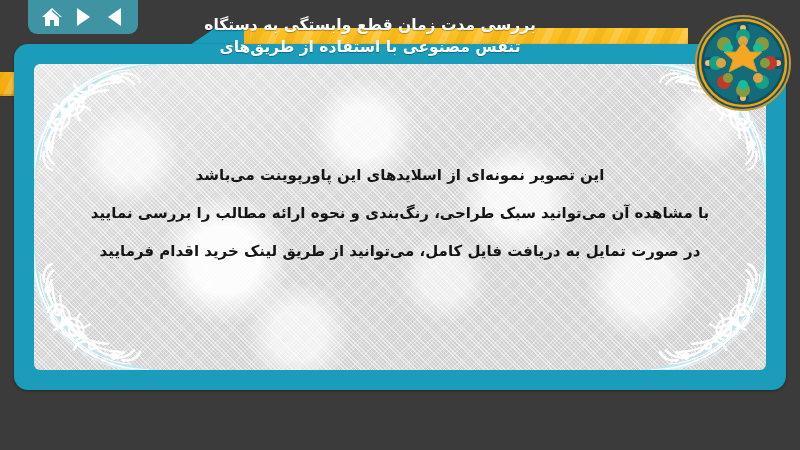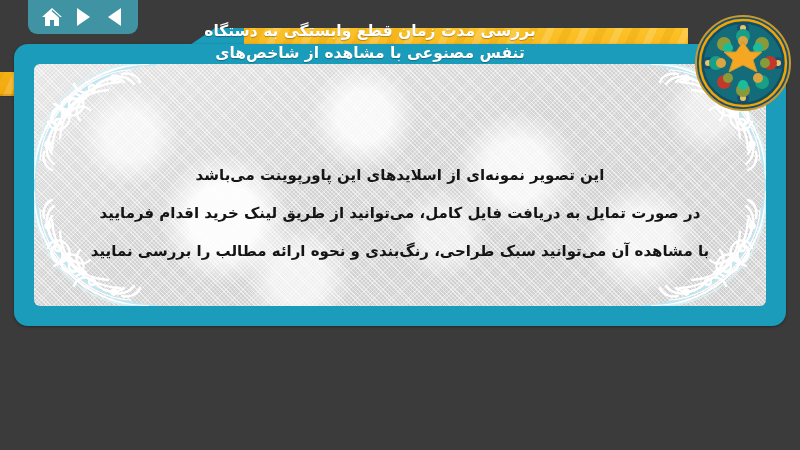--- a/index.html
+++ b/index.html
@@ -127,21 +127,21 @@
   
   .title-wrap {
     position: absolute;
     top: 0;
     left: 0;
     width: 740px;
     height: 100px;
     z-index: 20;
     text-align: center;
     direction: rtl;
-    padding-top: 20px;
+    padding-top: 14px;
     pointer-events: none;
   }
   .title-line {
     color: #ffffff;
     font-size: 15.5px;
     font-weight: bold;
     line-height: 22px;
     letter-spacing: 0px;
     text-shadow: 0 1px 1px rgba(0,0,0,0.30);
     white-space: nowrap;
@@ -156,21 +156,21 @@
     height: 98px;
     z-index: 30;
   }
 
   
   .frame {
     position: absolute;
     top: 44px;
     left: 14px;
     width: 772px;
-    height: 282px;
+    height: 346px;
     background: #1a9cba;
     border-radius: 14px;
     z-index: 10;
     box-shadow: 0 1px 3px rgba(0,0,0,0.35);
   }
   .frame-inner {
     position: absolute;
     top: 20px;
     left: 20px;
     right: 20px;
@@ -352,30 +352,30 @@
             <circle cx="58" cy="24" r="3"></circle>
             <circle cx="24" cy="58" r="3"></circle>
             <circle cx="80" cy="14" r="2.5"></circle>
             <circle cx="14" cy="80" r="2.5"></circle>
           </g>
         </svg>
       </div>
 
       <div class="body-text">
         <div class="body-line">این تصویر نمونه‌ای از اسلایدهای این پاورپوینت می‌باشد</div>
+        <div class="body-line">با مشاهده آن می‌توانید سبک طراحی، رنگ‌بندی و نحوه ارائه مطالب را بررسی نمایید</div>
         <div class="body-line">در صورت تمایل به دریافت فایل کامل، می‌توانید از طریق لینک خرید اقدام فرمایید</div>
-        <div class="body-line">با مشاهده آن می‌توانید سبک طراحی، رنگ‌بندی و نحوه ارائه مطالب را بررسی نمایید</div>
       </div>
 
     </div>
   </div>
 
   <div class="title-wrap">
     <div class="title-line">بررسی مدت زمان قطع وابستگی به دستگاه</div>
-    <div class="title-line">تنفس مصنوعی با مشاهده از شاخص‌های</div>
+    <div class="title-line">تنفس مصنوعی با استفاده از طریق‌های</div>
   </div>
 
   <div class="medallion">
     <svg width="98" height="98" viewBox="0 0 98 98">
       <circle cx="49" cy="49" r="47" fill="#1b4f72" stroke="#c99a2e" stroke-width="2"></circle>
       <circle cx="49" cy="49" r="43" fill="none" stroke="#f0a500" stroke-width="2.5"></circle>
       <circle cx="49" cy="49" r="40" fill="#146b7a"></circle>
       <g>
         <circle cx="49" cy="14" r="6" fill="#1b4f72"></circle>
         <circle cx="49" cy="84" r="6" fill="#1b4f72"></circle>

